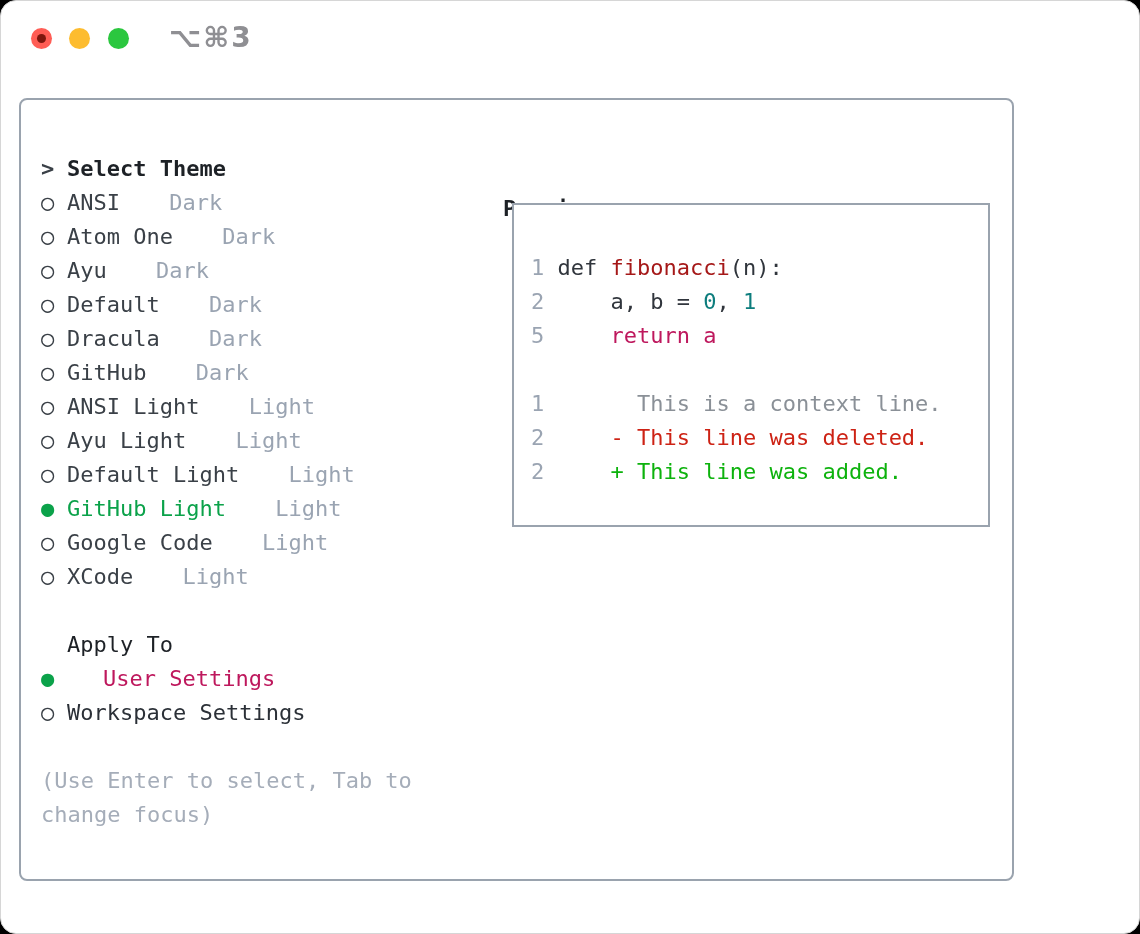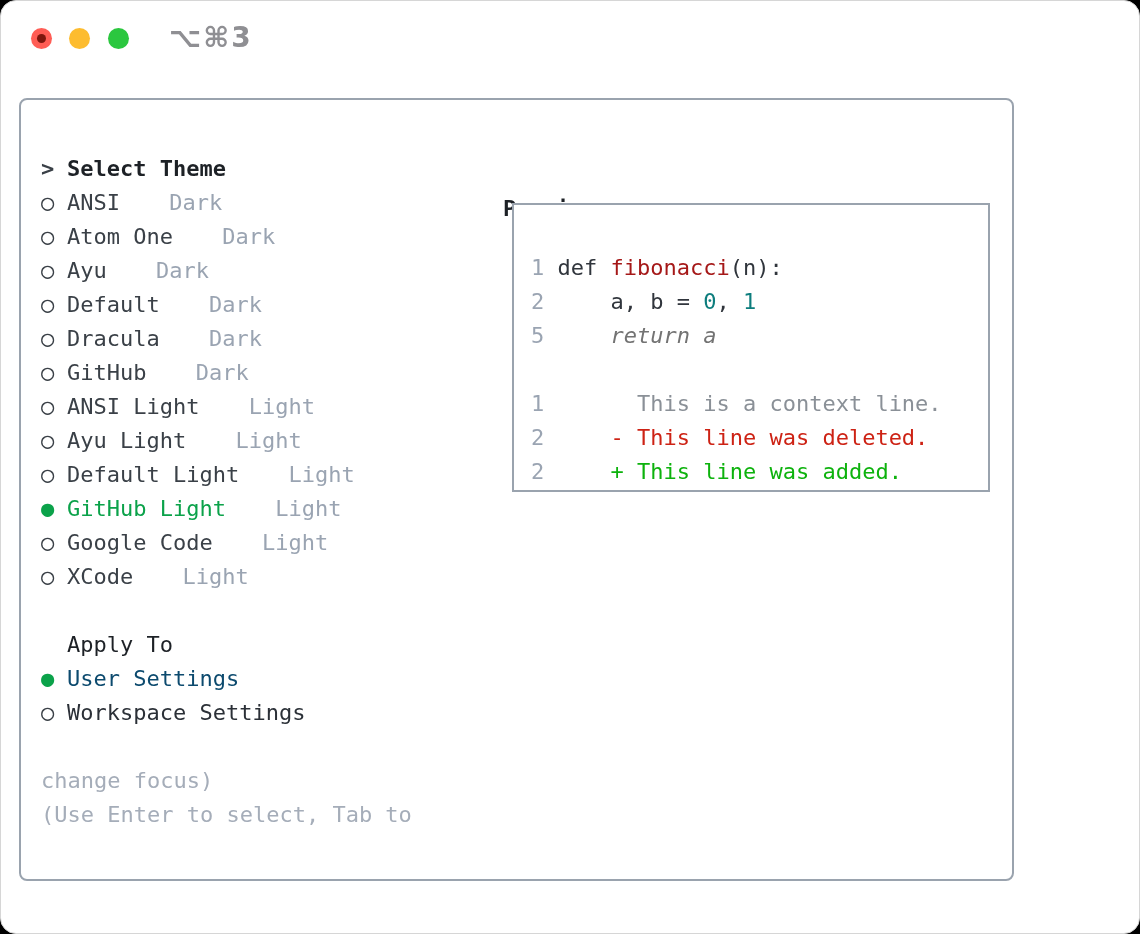--- a/index.html
+++ b/index.html
@@ -46,21 +46,21 @@
   .spacer-row { height: 34px; }
   .section-title { color: #1d2126; }
   .hint { color: #a5adb9; font-size: 22px; line-height: 34px; white-space: pre; }
 
   
   .preview-title {
     position: absolute; left: 482px; top: 52px;
     font-size: 22px; line-height: 34px; font-weight: bold; color: #1d2126; white-space: pre; margin-top: 40px;
   }
   .preview-box {
-    position: absolute; left: 491px; top: 103px; width: 478px; height: 289px;
+    position: absolute; left: 491px; top: 103px; width: 478px; height: 324px;
     border: 2px solid #9aa3ae; background: #fff;
     padding: 46px 0 0 17px; overflow: hidden;
   }
   .code-line { height: 34px; font-size: 22px; line-height: 34px; white-space: pre; }
   .ln { color: #9aa4b2; }
 </style>
 </head>
 <body>
 
 <div class="window">
@@ -94,37 +94,37 @@
           <div class="row selectable"><span class="marker">○</span><span class="item-name">Google Code</span><span class="muted"> Light</span></div>
           <div class="row selectable"><span class="marker">○</span><span class="item-name">XCode</span><span class="muted"> Light</span></div>
         </div>
 
       <div class="spacer-row"></div>
 
       <div class="row">
         <span class="marker"> </span><span class="section-title">Apply To</span>
       </div>
       <div id="apply-items">
-          <div class="row selectable"><span class="marker" style="color: rgb(11, 162, 74);">●</span><span style="color: #0c4a6e;">User Settings</span></div>
+          <div class="row selectable"><span class="marker" style="color: rgb(11, 162, 74);">●</span><span style="color: #be185d; margin-left: 36px;">User Settings</span></div>
           <div class="row selectable"><span class="marker">○</span><span style="color: rgb(43, 48, 55);">Workspace Settings</span></div>
         </div>
 
       <div class="spacer-row"></div>
 
+      <div class="hint">(Use Enter to select, Tab to</div>
       <div class="hint">change focus)</div>
-      <div class="hint">(Use Enter to select, Tab to</div>
     </div>
 
     <div class="preview-title">Preview</div>
 
     <div class="preview-box">
       <div id="preview-lines">
           <div class="code-line"><span class="ln">1 </span><span style="color: rgb(48, 53, 60);">def </span><span style="color: rgb(165, 24, 24);">fibonacci</span><span style="color: rgb(48, 53, 60);">(n):</span></div>
           <div class="code-line"><span class="ln">2 </span><span style="color: rgb(48, 53, 60);">    a, b = </span><span style="color: rgb(13, 125, 125);">0</span><span style="color: rgb(48, 53, 60);">, </span><span style="color: rgb(13, 125, 125);">1</span></div>
-          <div class="code-line"><span class="ln">5 </span><span style="color: #737373; font-style: italic;">    return a</span></div>
+          <div class="code-line"><span class="ln">5 </span><span style="color: #be185d;">    return a</span></div>
           <div class="code-line"><span class="ln"></span></div>
           <div class="code-line"><span class="ln">1 </span><span style="color: rgb(138, 144, 151);">      This is a context line.</span></div>
           <div class="code-line"><span class="ln">2 </span><span style="color: rgb(205, 34, 20);">    - This line was deleted.</span></div>
           <div class="code-line"><span class="ln">2 </span><span style="color: rgb(13, 178, 13);">    + This line was added.</span></div>
         </div>
     </div>
 
   </div>
 </div>
 

